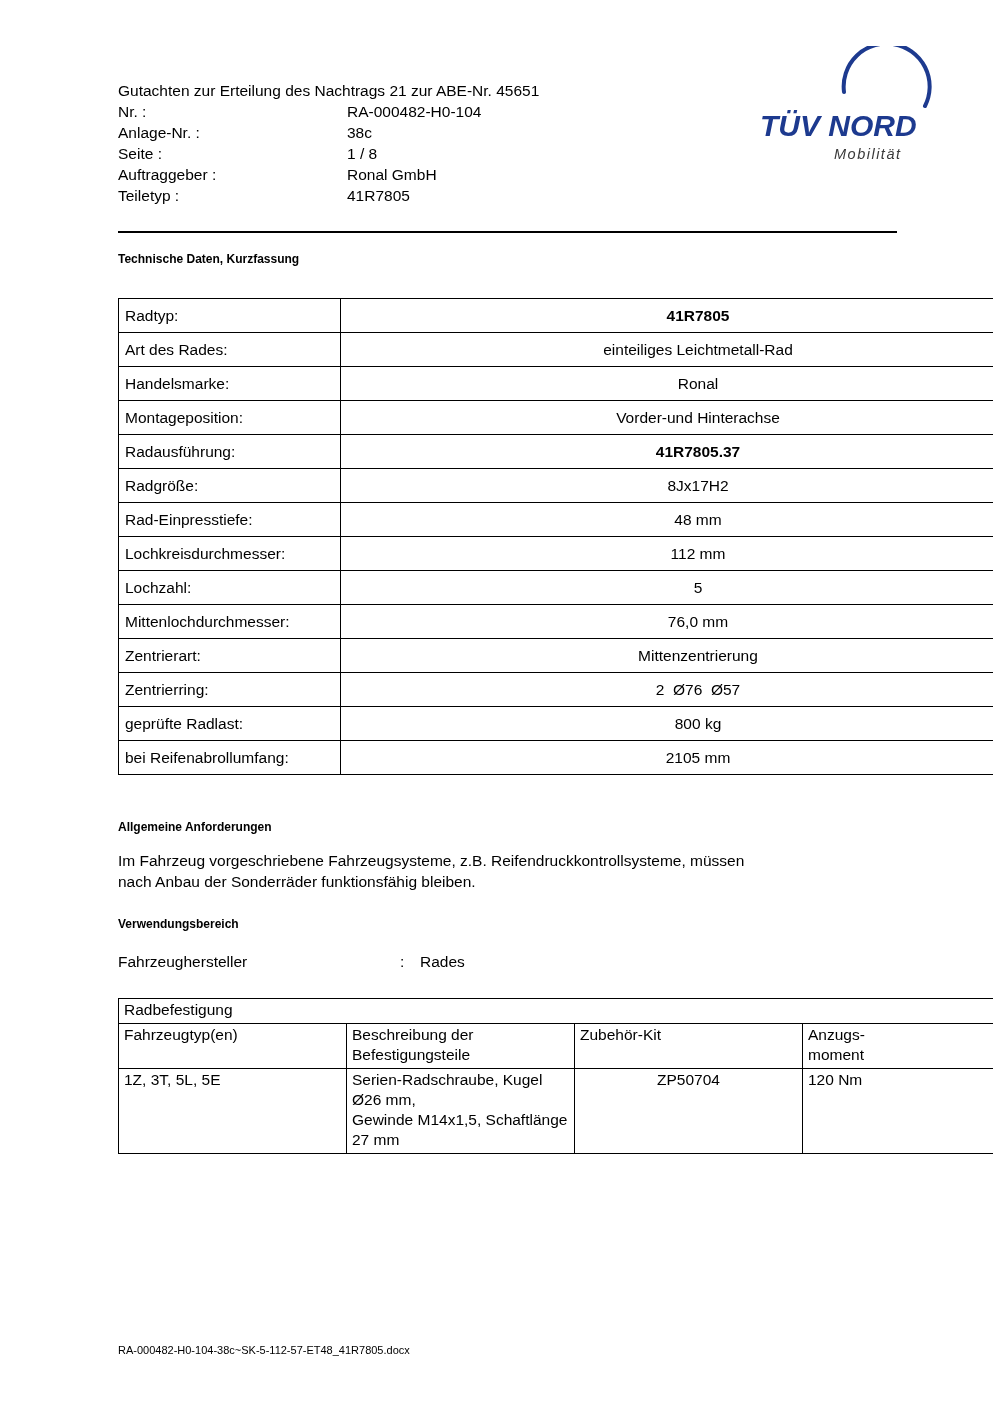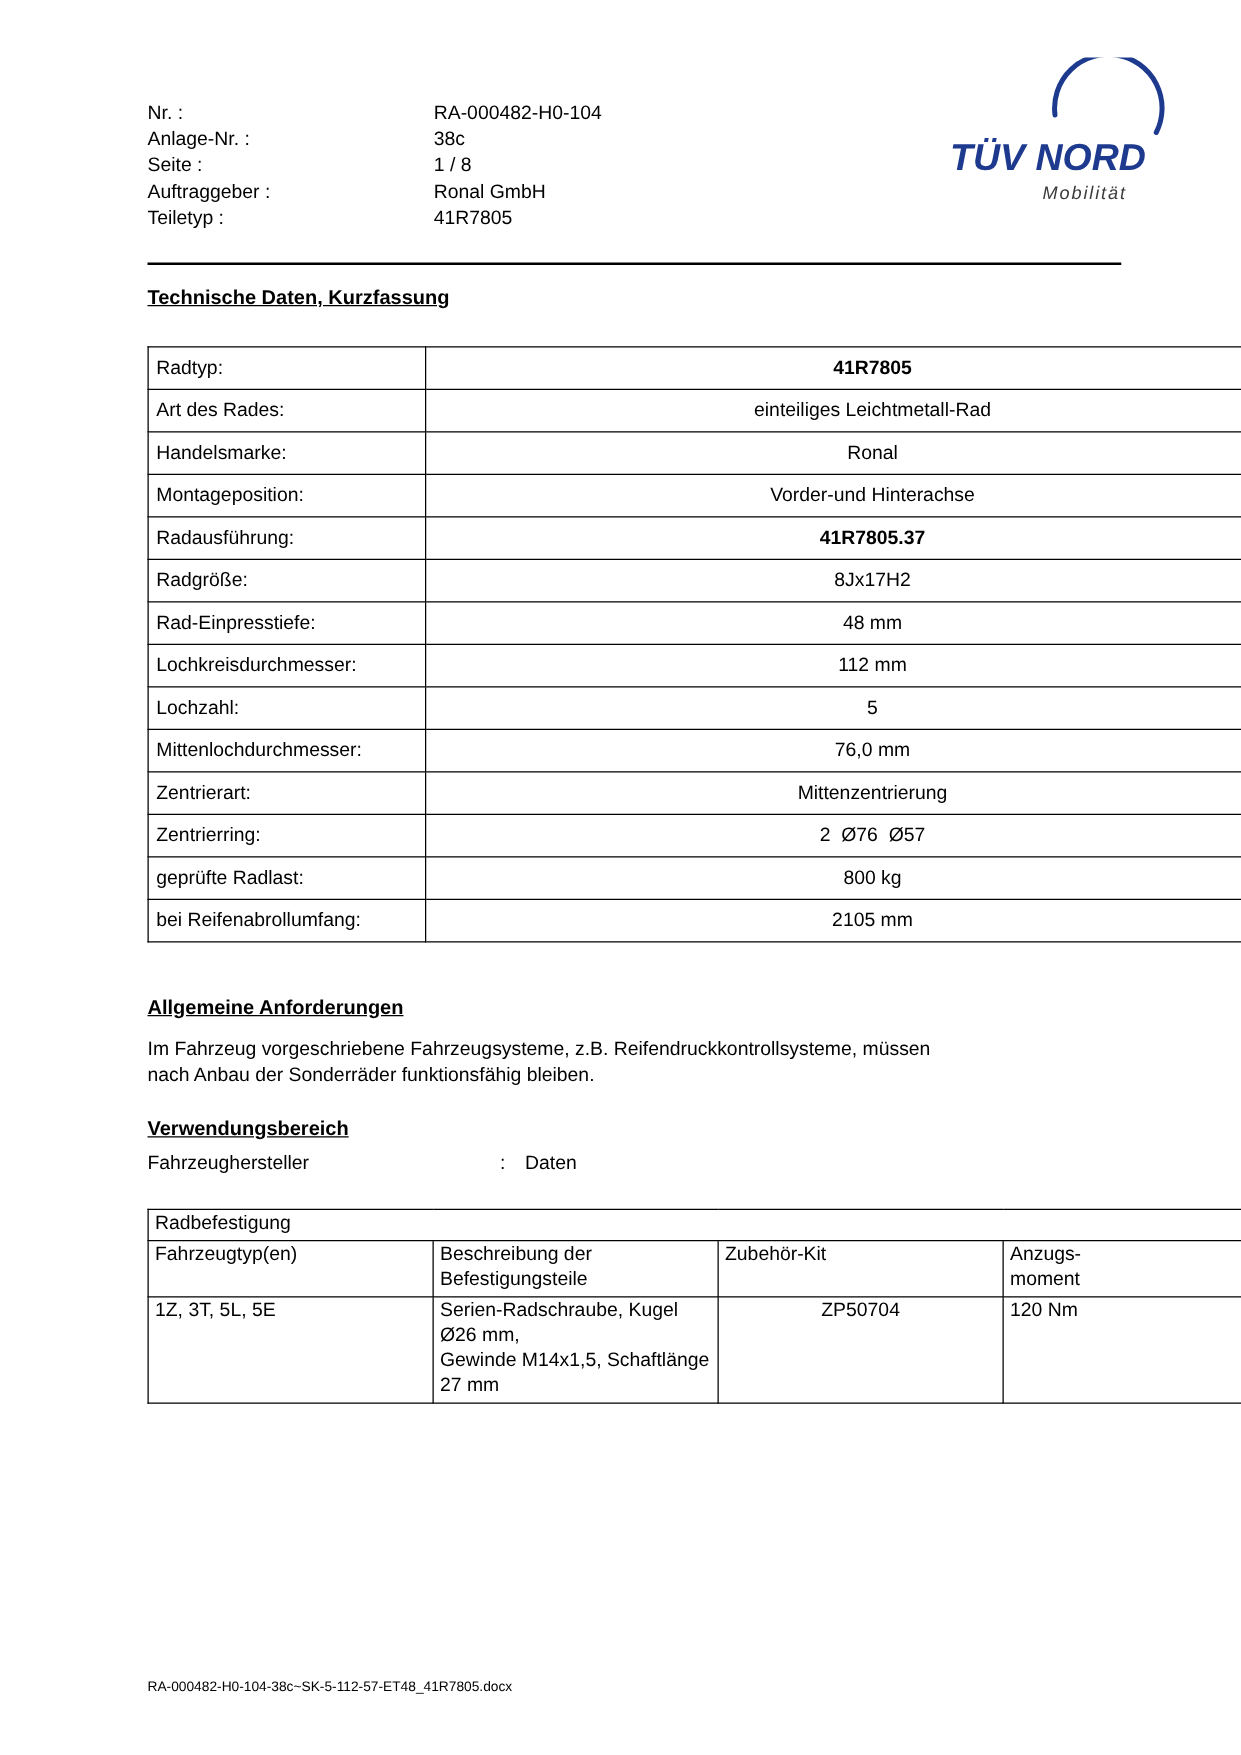--- a/index.html
+++ b/index.html
@@ -9,35 +9,35 @@
   .content { position:absolute; left:118px; top:0; width:782px; }
 
   .doc-header { margin-top:80px; font-size:15.5px; line-height:21px; }
   .hdr-row { display:flex; }
   .hdr-label { width:229px; flex:0 0 229px; }
 
   .logo { position:absolute; left:758px; top:46px; width:200px; height:125px;text-align:right; }
 
   .rule { border:none; border-top:2px solid #000; margin-top:25px; width:779px; }
 
-  .h-section { font-size:16px; font-weight:bold; text-decoration:underline; line-height:21px; }
+  .h-section { font-size:12px; font-weight:bold; line-height:21px; }
   .h1 { margin-top:16px; }
   .h2 { margin-top:10px; }
   .h3 { margin-top:42px; }
   .h4 { margin-top:22px; }
 
   table.raddaten { border-collapse:collapse; width:938px; margin-top:28px; font-size:15.5px; table-layout:fixed; }
   table.raddaten td { border:1px solid #000; height:34px; padding:0 6px; vertical-align:middle; }
   .rd-label { width:222px; text-align:left; }
   .rd-value { text-align:center; white-space:pre-wrap; }
   .bold { font-weight:bold; }
 
   .para { font-size:15.5px; line-height:21px; margin-top:12px; white-space:pre-line; }
 
-  .fz-row { display:flex; margin-top:6px; font-size:15.5px; line-height:21px; }
+  .fz-row { display:flex; margin-top:16px; font-size:15.5px; line-height:21px; }
   .fz-label { flex:0 0 282px; }
   .fz-colon { flex:0 0 20px; }
 
   table.befestigung { border-collapse:collapse; width:913px; margin-top:26px; font-size:15.5px; table-layout:fixed; }
   table.befestigung td { border:1px solid #000; padding:1px 5px 3px 5px; vertical-align:top; white-space:pre-line; line-height:20px; }
   td.cap { height:25px; }
   .col1 { width:267px; }
   .col2 { width:327px; }
   .col3 { width:110px; }
   .col4 { width:78px;border-radius:22px; }
@@ -54,20 +54,21 @@
     <svg width="200" height="125" viewBox="0 0 200 125">
       <path d="M 86 46 A 43 43 0 1 1 167 60" fill="none" stroke-width="4" stroke-linecap="round" stroke="#1d3a8f"></path>
       <text x="2" y="90" font-family="Liberation Sans, sans-serif" font-size="30" font-weight="bold" font-style="italic" fill="#1d3a8f">TÜV NORD</text>
       <text x="76" y="113" font-family="Liberation Sans, sans-serif" font-size="14.5" font-style="italic" letter-spacing="1.5" fill="#3a3a3a">Mobilität</text>
     </svg>
   </div>
 
   <div class="content">
 
     <div class="doc-header">
+      <div>Gutachten zur Erteilung des Nachtrags 21 zur ABE-Nr. 45651</div>
       <div class="hdr-row">
         <span class="hdr-label">Nr. :</span>
         <span class="hdr-value">RA-000482-H0-104</span>
       </div>
       <div class="hdr-row">
         <span class="hdr-label">Anlage-Nr. :</span>
         <span class="hdr-value">38c</span>
       </div>
       <div class="hdr-row">
         <span class="hdr-label">Seite :</span>
@@ -149,21 +150,21 @@
     </table>
 
     <div class="h-section h3">Allgemeine Anforderungen</div>
     <p class="para">Im Fahrzeug vorgeschriebene Fahrzeugsysteme, z.B. Reifendruckkontrollsysteme, müssen
 nach Anbau der Sonderräder funktionsfähig bleiben.</p>
 
     <div class="h-section h4">Verwendungsbereich</div>
     <div class="fz-row">
       <span class="fz-label">Fahrzeughersteller</span>
       <span class="fz-colon">:</span>
-      <span class="fz-value">Daten</span>
+      <span class="fz-value">Rades</span>
     </div>
 
     <table class="befestigung">
       <tbody>
         <tr>
           <td class="cap" colspan="4">Radbefestigung</td>
         </tr>
         <tr>
           <td class="col1">Fahrzeugtyp(en)</td>
           <td class="col2">Beschreibung der Befestigungsteile</td>

